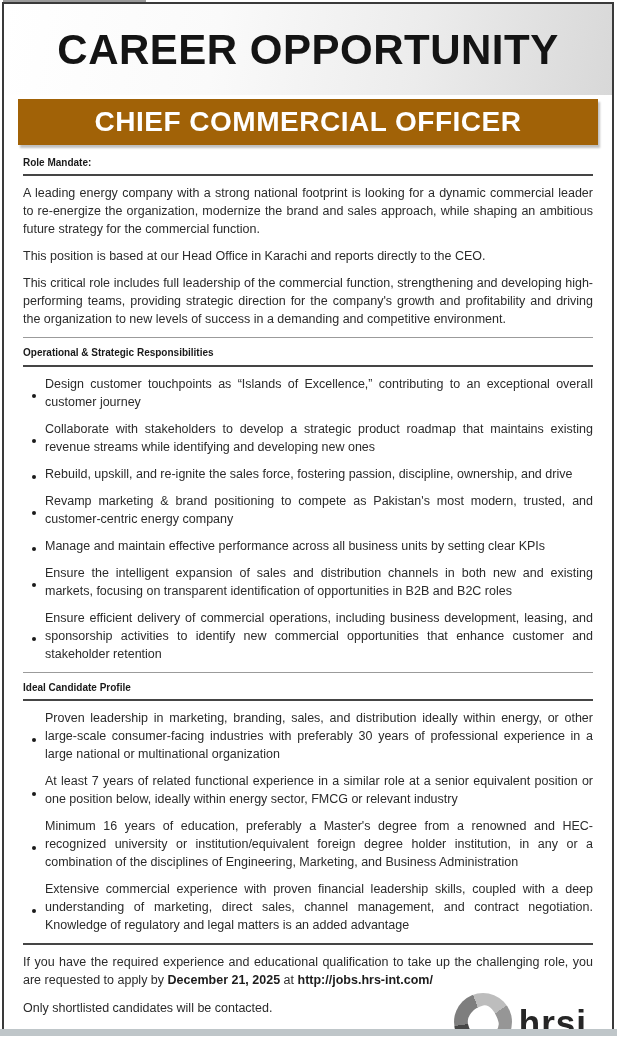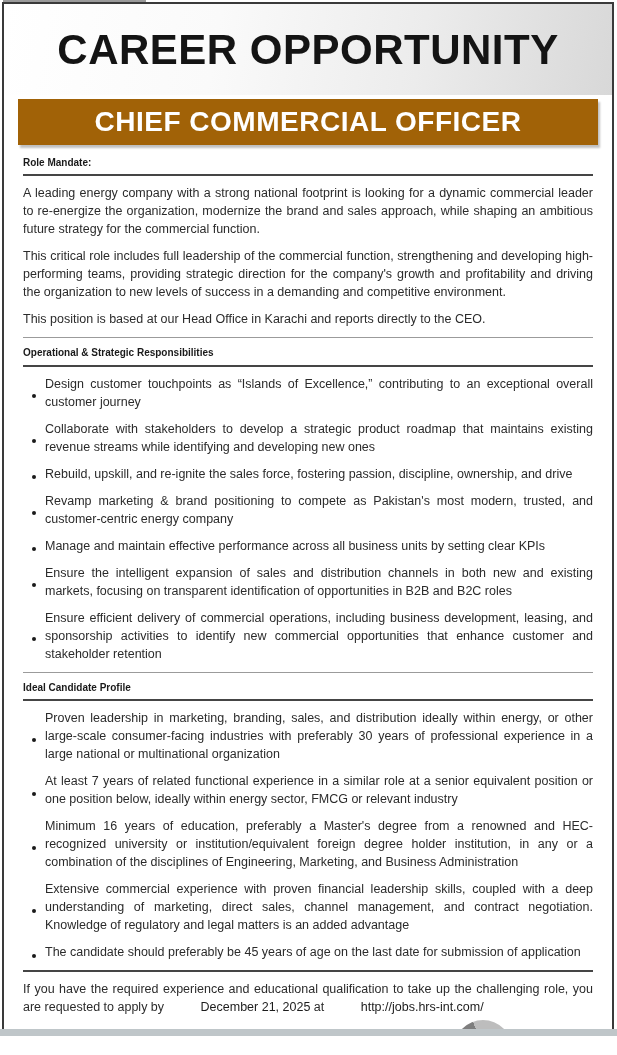--- a/index.html
+++ b/index.html
@@ -103,21 +103,21 @@
   }
   ul.bullets .btext {
     flex: 1 1 auto;
     text-align: justify;
   }
   .apply-p {
     text-align: justify;
     margin-top: 8px;
     margin-bottom: 10px;
   }
-  .apply-p strong { font-weight: 400; color: #1c1c1c; margin-left: 33px; }
+  .apply-p strong { font-weight: 700; color: #1c1c1c; }
   .footer-row {
     display: flex;
     align-items: flex-start;
     justify-content: space-between;
   }
   .footer-left p.note { margin-bottom: 14px; }
   .logo {
     display: flex;
     align-items: center;
     margin-top: -6px;
@@ -167,22 +167,22 @@
     <div class="title-bar">
       <h2>CHIEF COMMERCIAL OFFICER</h2>
     </div>
 
     <main class="content">
 
       <section>
         <h3 class="sec-heading">Role Mandate:</h3>
         <div class="rule dark"></div>
         <p class="body-p">A leading energy company with a strong national footprint is looking for a dynamic commercial leader to re-energize the organization, modernize the brand and sales approach, while shaping an ambitious future strategy for the commercial function.</p>
+        <p class="body-p">This position is based at our Head Office in Karachi and reports directly to the CEO.</p>
         <p class="body-p">This critical role includes full leadership of the commercial function, strengthening and developing high-performing teams, providing strategic direction for the company's growth and profitability and driving the organization to new levels of success in a demanding and competitive environment.</p>
-        <p class="body-p">This position is based at our Head Office in Karachi and reports directly to the CEO.</p>
       </section>
 
       <div class="rule light"></div>
 
       <section>
         <h3 class="sec-heading">Operational &amp; Strategic Responsibilities</h3>
         <div class="rule dark"></div>
         <ul class="bullets">
           <li>
               <span class="dot"></span>
@@ -229,24 +229,20 @@
               <span class="dot"></span>
               <span class="btext">At least 7 years of related functional experience in a similar role at a senior equivalent position or one position below, ideally within energy sector, FMCG or relevant industry</span>
             </li>
           <li>
               <span class="dot"></span>
               <span class="btext">Minimum 16 years of education, preferably a Master's degree from a renowned and HEC-recognized university or institution/equivalent foreign degree holder institution, in any or a combination of the disciplines of Engineering, Marketing, and Business Administration</span>
             </li>
           <li>
               <span class="dot"></span>
               <span class="btext">Extensive commercial experience with proven financial leadership skills, coupled with a deep understanding of marketing, direct sales, channel management, and contract negotiation. Knowledge of regulatory and legal matters is an added advantage</span>
-            </li>
-          <li>
-              <span class="dot"></span>
-              <span class="btext">The candidate should preferably be 45 years of age on the last date for submission of application</span>
             </li>
         </ul>
       </section>
 
       <div class="rule dark"></div>
 
       <p class="apply-p"><span>If you have the required experience and educational qualification to take up the challenging role, you are requested to apply by </span><strong>December 21, 2025</strong><span> at </span><strong>http://jobs.hrs-int.com/</strong></p>
 
       <div class="footer-row">
         <div class="footer-left">

